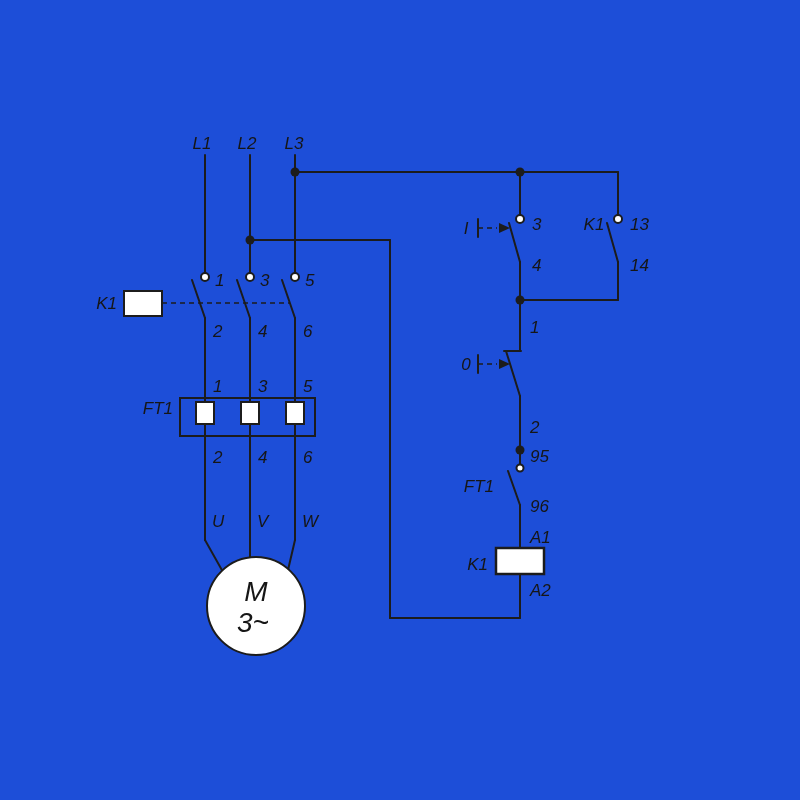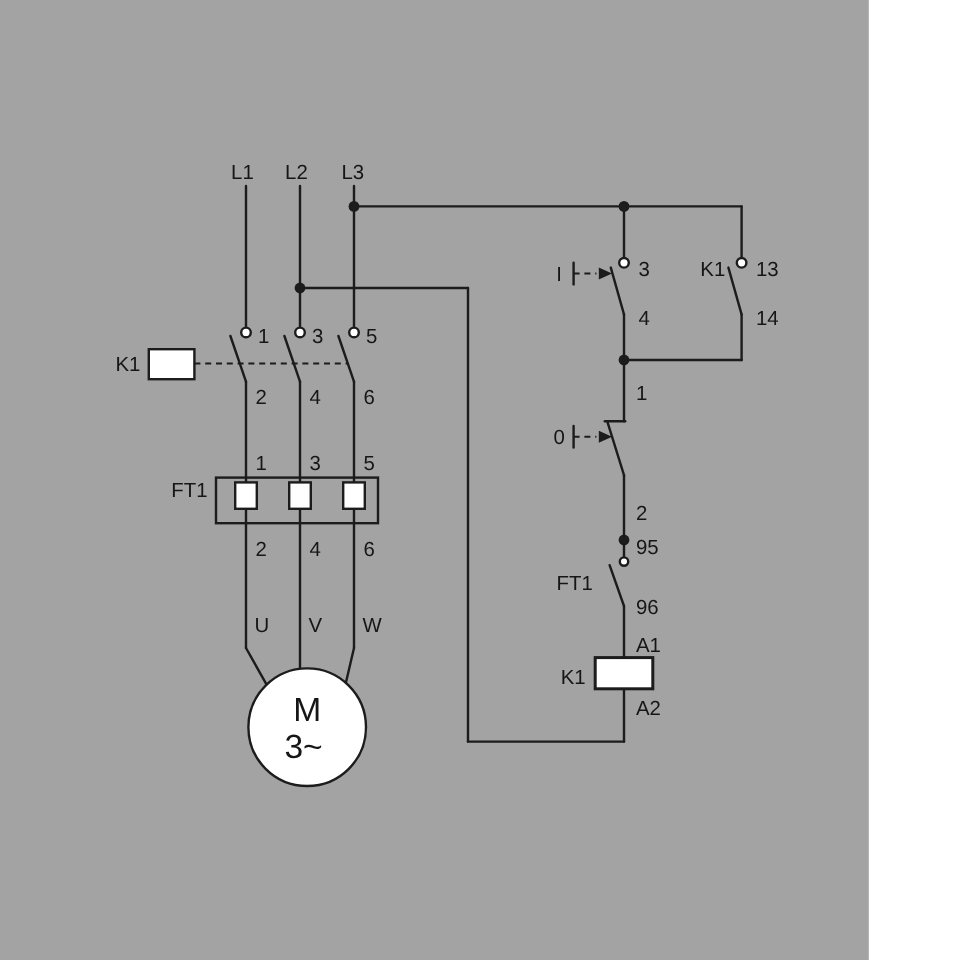--- a/index.html
+++ b/index.html
@@ -1,16 +1,16 @@
 <!DOCTYPE html>
 <html><head>
 <meta charset="utf-8">
 <style>
   html,body{margin:0;padding:0;background:#ffffff;}
-  .stage{width:724px;height:800px;position:relative;background:#a3a3a3;overflow:hidden;}
+  .stage{width:800px;height:800px;position:relative;background:#1d4ed8;overflow:hidden;font-style:italic;}
   svg{display:block;}
   .wire{stroke:#1c1c1c;stroke-width:2;fill:none;stroke-linecap:round;}
   .sym{stroke:#1c1c1c;stroke-width:2;fill:#ffffff;}
   .box{stroke:#1c1c1c;stroke-width:2;fill:none;}
   .dash{stroke:#1c1c1c;stroke-width:1.7;fill:none;stroke-dasharray:5 4;}
   .dot{fill:#1c1c1c;stroke:none;}
   .arrow{fill:#1c1c1c;stroke:none;}
   text{font-family:"Liberation Sans",sans-serif;font-size:17px;fill:#161616;}
   .mid{text-anchor:middle;}
   .end{text-anchor:end;}

